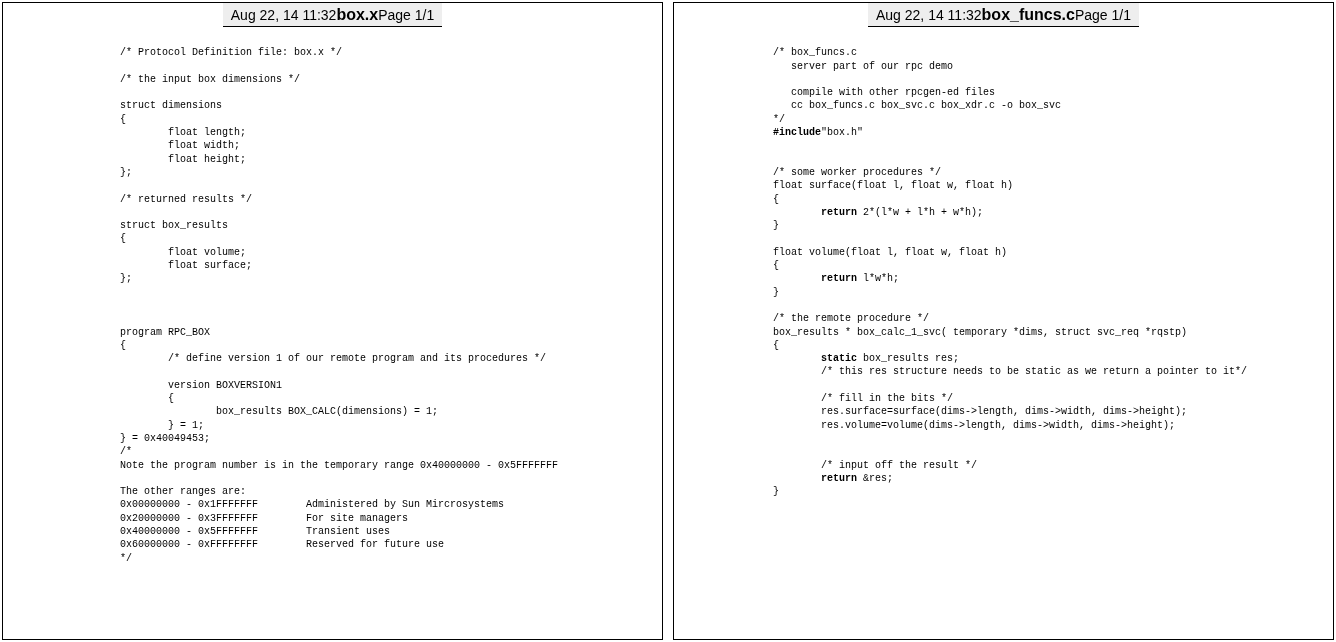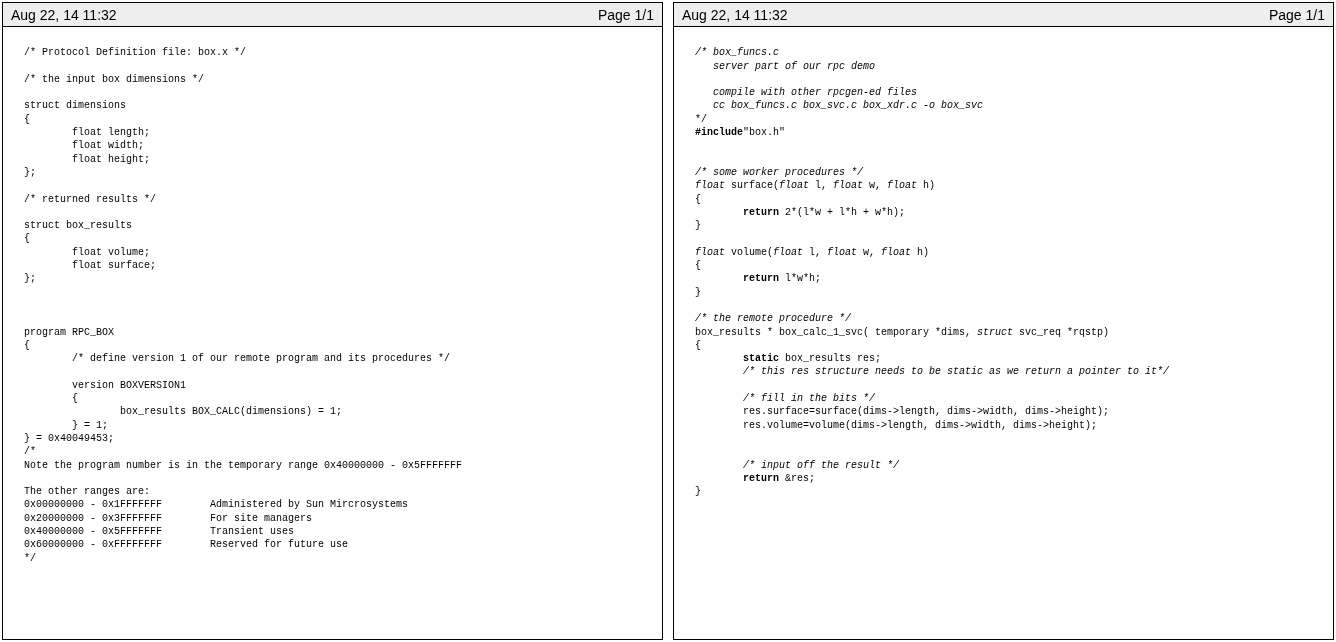--- a/index.html
+++ b/index.html
@@ -11,20 +11,21 @@
     display: flex;
     gap: 10px;
     padding: 2px;
   }
   .page {
     flex: 1;
     border: 1.5px solid #000;
     display: flex;
     flex-direction: column;
     background: #fff;
+    align-items: center;
   }
   .page-header {
     display: flex;
     align-items: center;
     justify-content: space-between;
     background: #eee;
     border-bottom: 1.5px solid #000;
     padding: 2px 8px;
     font-size: 14px;
     height: 24px;
@@ -46,28 +47,29 @@
   .code {
     padding: 6px 8px;
     font-family: "Courier New", Courier, monospace;
     font-size: 10px;
     line-height: 13.3px;
     white-space: pre;
     overflow: hidden;
     margin-left: 13px;
   }
   .code .kw { font-weight: bold; font-family: Liberation Mono, monospace; }
-  .code .cm { font-style: italic; }
+  .code .cm { }
 </style>
 </head>
 <body>
 
 <div class="page">
   <div class="page-header">
     <span class="date">Aug 22, 14 11:32</span>
+    <span class="title">box.x</span>
     <span class="pageno">Page 1/1</span>
   </div>
   <div class="code">
 <span>/* Protocol Definition file: box.x */</span>
 <span></span>
 <span>/* the input box dimensions */</span>
 <span></span>
 <span>struct dimensions</span>
 <span>{</span>
 <span>        float length;</span>
@@ -102,20 +104,21 @@
 <span>0x20000000 - 0x3FFFFFFF        For site managers</span>
 <span>0x40000000 - 0x5FFFFFFF        Transient uses</span>
 <span>0x60000000 - 0xFFFFFFFF        Reserved for future use</span>
 <span>*/</span>
 </div>
 </div>
 
 <div class="page">
   <div class="page-header">
     <span class="date">Aug 22, 14 11:32</span>
+    <span class="title">box_funcs.c</span>
     <span class="pageno">Page 1/1</span>
   </div>
   <div class="code">
 <span class="cm">/* box_funcs.c</span>
 <span class="cm">   server part of our rpc demo</span>
 <span class="cm"></span>
 <span class="cm">   compile with other rpcgen-ed files</span>
 <span class="cm">   cc box_funcs.c box_svc.c box_xdr.c -o box_svc</span>
 <span>*/</span>
 <span><span class="kw">#include</span><span>"box.h"</span></span>

